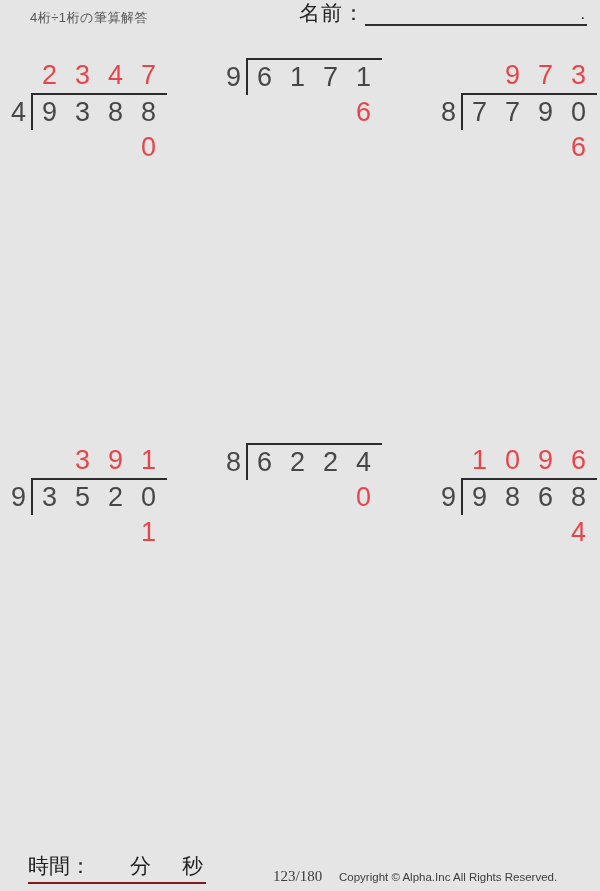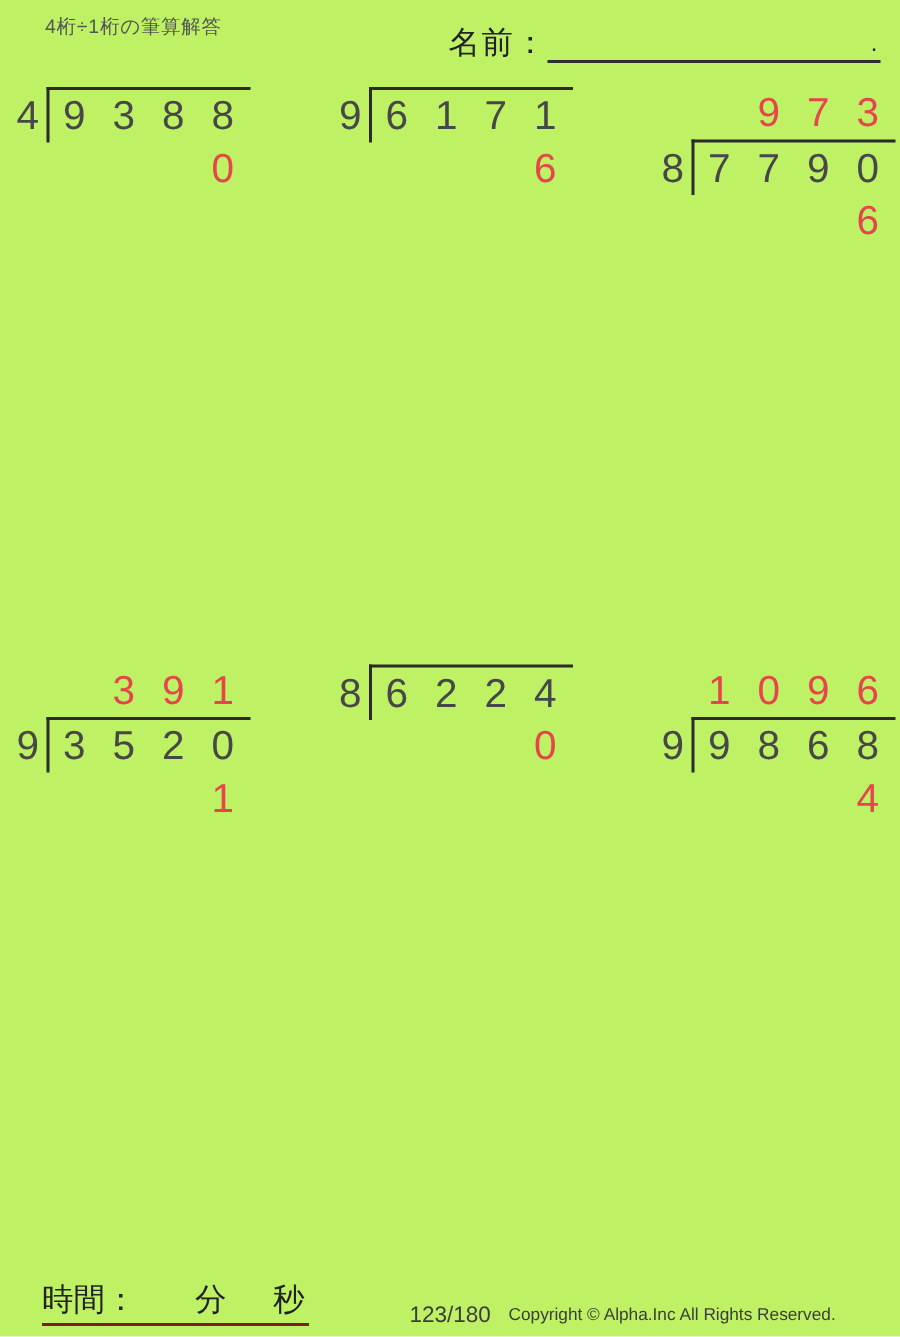--- a/index.html
+++ b/index.html
@@ -3,62 +3,65 @@
 <meta charset="utf-8">
 <style>
   :root{
     --accent_red:#e4464c;
     --digit_black:#474747;
     --line_dark:#2b2b2b;
     --text_gray:#3c3c3c;
   }
   html,body{margin:0;padding:0;background:#fff;}
   .page{
-    position:relative;width:600px;height:891px;background:#bef264;
+    position:relative;width:600px;height:891px;background:#e5e5e5;
     font-family:"Liberation Sans","DejaVu Sans",sans-serif;overflow:hidden;
   }
   
   .sheet-title{position:absolute;left:30px;top:9px;font-size:13px;color:#555;letter-spacing:.5px;}
-  .name-area{position:absolute;left:299px;top:16px;display:flex;align-items:flex-end;}
+  .name-area{position:absolute;left:299px;top:0;display:flex;align-items:flex-end;}
   .name-label{font-size:21px;color:#222;letter-spacing:1px;line-height:26px;}
   .name-line{display:inline-block;width:222px;height:24px;border-bottom:2px solid #2f2f2f;
              text-align:right;font-size:16px;color:#222;line-height:24px;padding-right:2px;box-sizing:border-box;}
   
   .problem{position:absolute;width:200px;color:var(--digit_black);}
   .drow{margin-left:33px;height:35px;line-height:35px;font-size:27px;white-space:nowrap;}
   .drow.q .cell,.drow.r .cell{color:var(--accent_red);}
   .cell{display:inline-block;width:33px;text-align:center;}
   .mrow{display:flex;height:37px;}
   .divisor{display:inline-block;width:26px;text-align:right;padding-right:5px;
            font-size:27px;line-height:39px;color:var(--digit_black);}
   .dbox{border-top:2px solid var(--line_dark);border-left:2px solid var(--line_dark);
         padding-right:2px;height:35px;line-height:35px;font-size:27px;display:flex;}
   
   .time-area{position:absolute;left:28px;top:856px;width:178px;height:26px;
              border-bottom:2px solid #7f1d1d;font-size:21px;color:#222;}
   .time-area span{position:absolute;bottom:2px;}
   .time-label{left:0;}
   .minutes-label{left:102px;}
   .seconds-label{left:154px;}
-  .page-number{position:absolute;left:273px;top:868px;font-size:15px;color:var(--text_gray);}
+  .page-number{position:absolute;left:273px;top:868px;font-size:15px;color:var(--text_gray);font-family:Liberation Serif, serif;}
   .copyright{position:absolute;left:339px;top:871px;font-size:11.5px;color:var(--text_gray);text-align:center;}
 </style>
 </head>
 <body>
 
 <div class="page">
 
   <div class="sheet-title">4桁÷1桁の筆算解答</div>
 
   <div class="name-area">
     <span class="name-label">名前：</span>
     <span class="name-line">.</span>
   </div>
 
   <div class="problem" style="left:0px;top:58px">
+    <div class="drow q">
+      <span class="cell">2</span><span class="cell">3</span><span class="cell">4</span><span class="cell">7</span>
+    </div>
     <div class="mrow">
       <span class="divisor">4</span>
       <div class="dbox">
         <span class="cell">9</span>
           <span class="cell">3</span>
           <span class="cell">8</span>
           <span class="cell">8</span>
       </div>
     </div>
     <div class="drow r">

